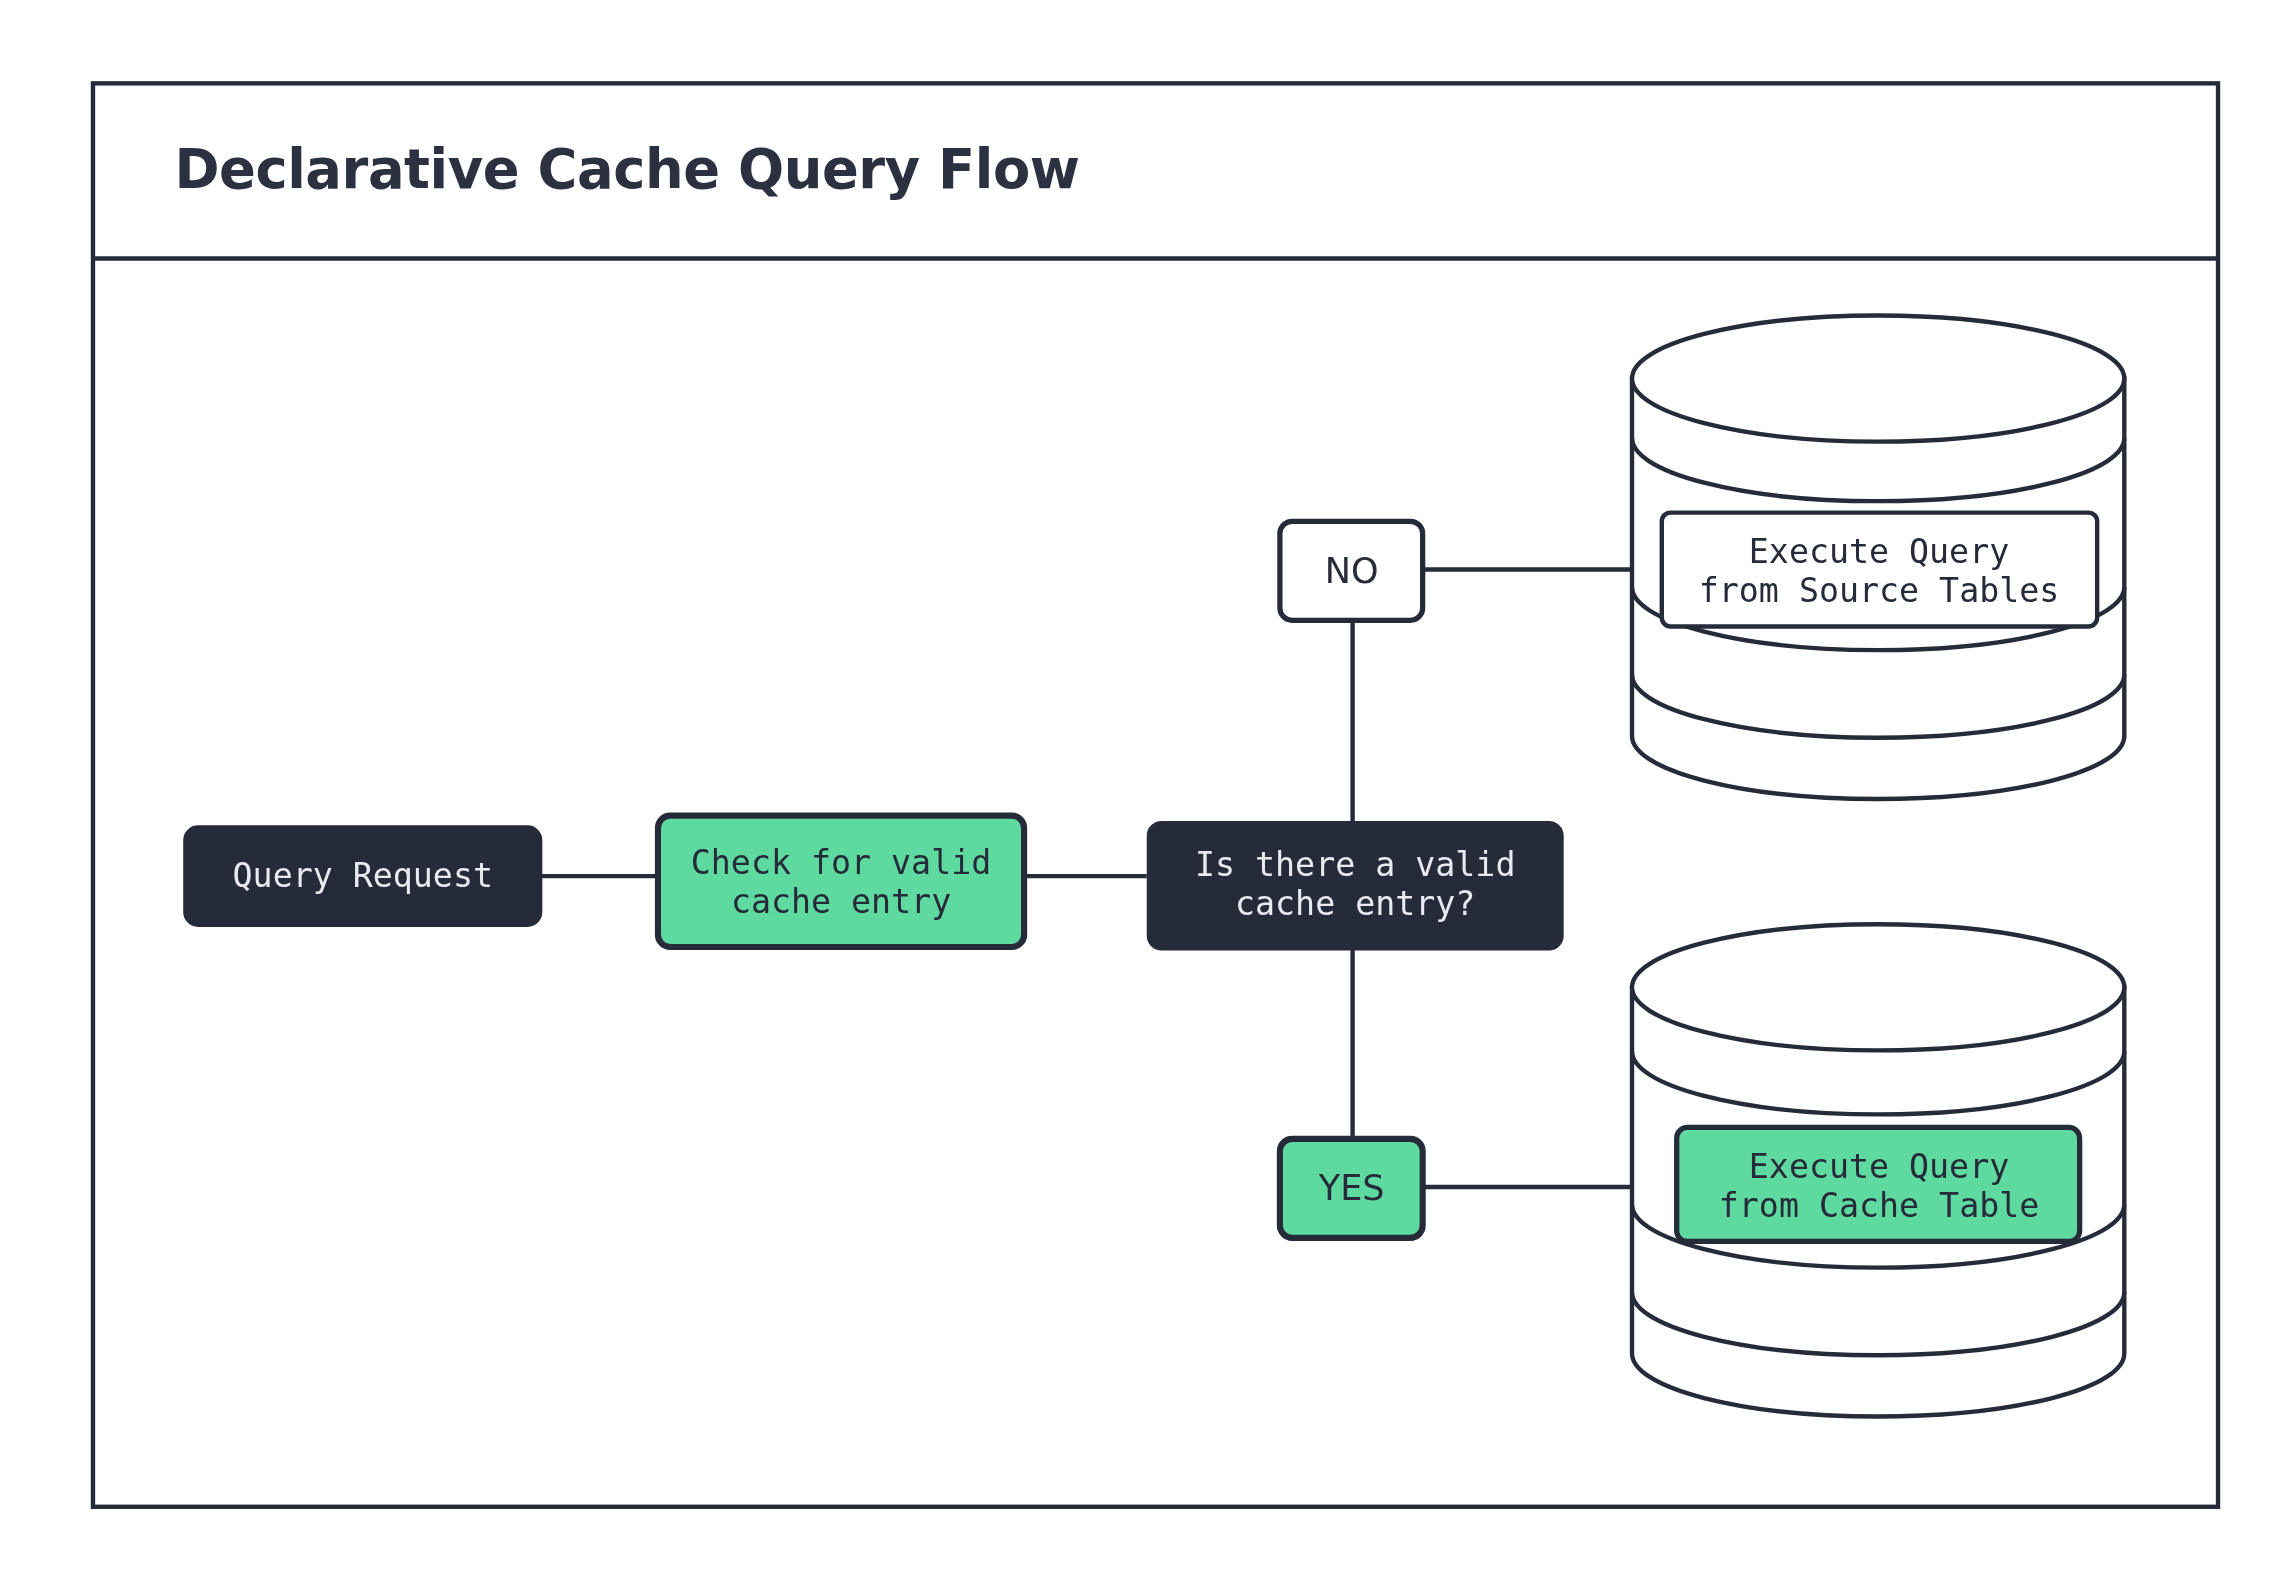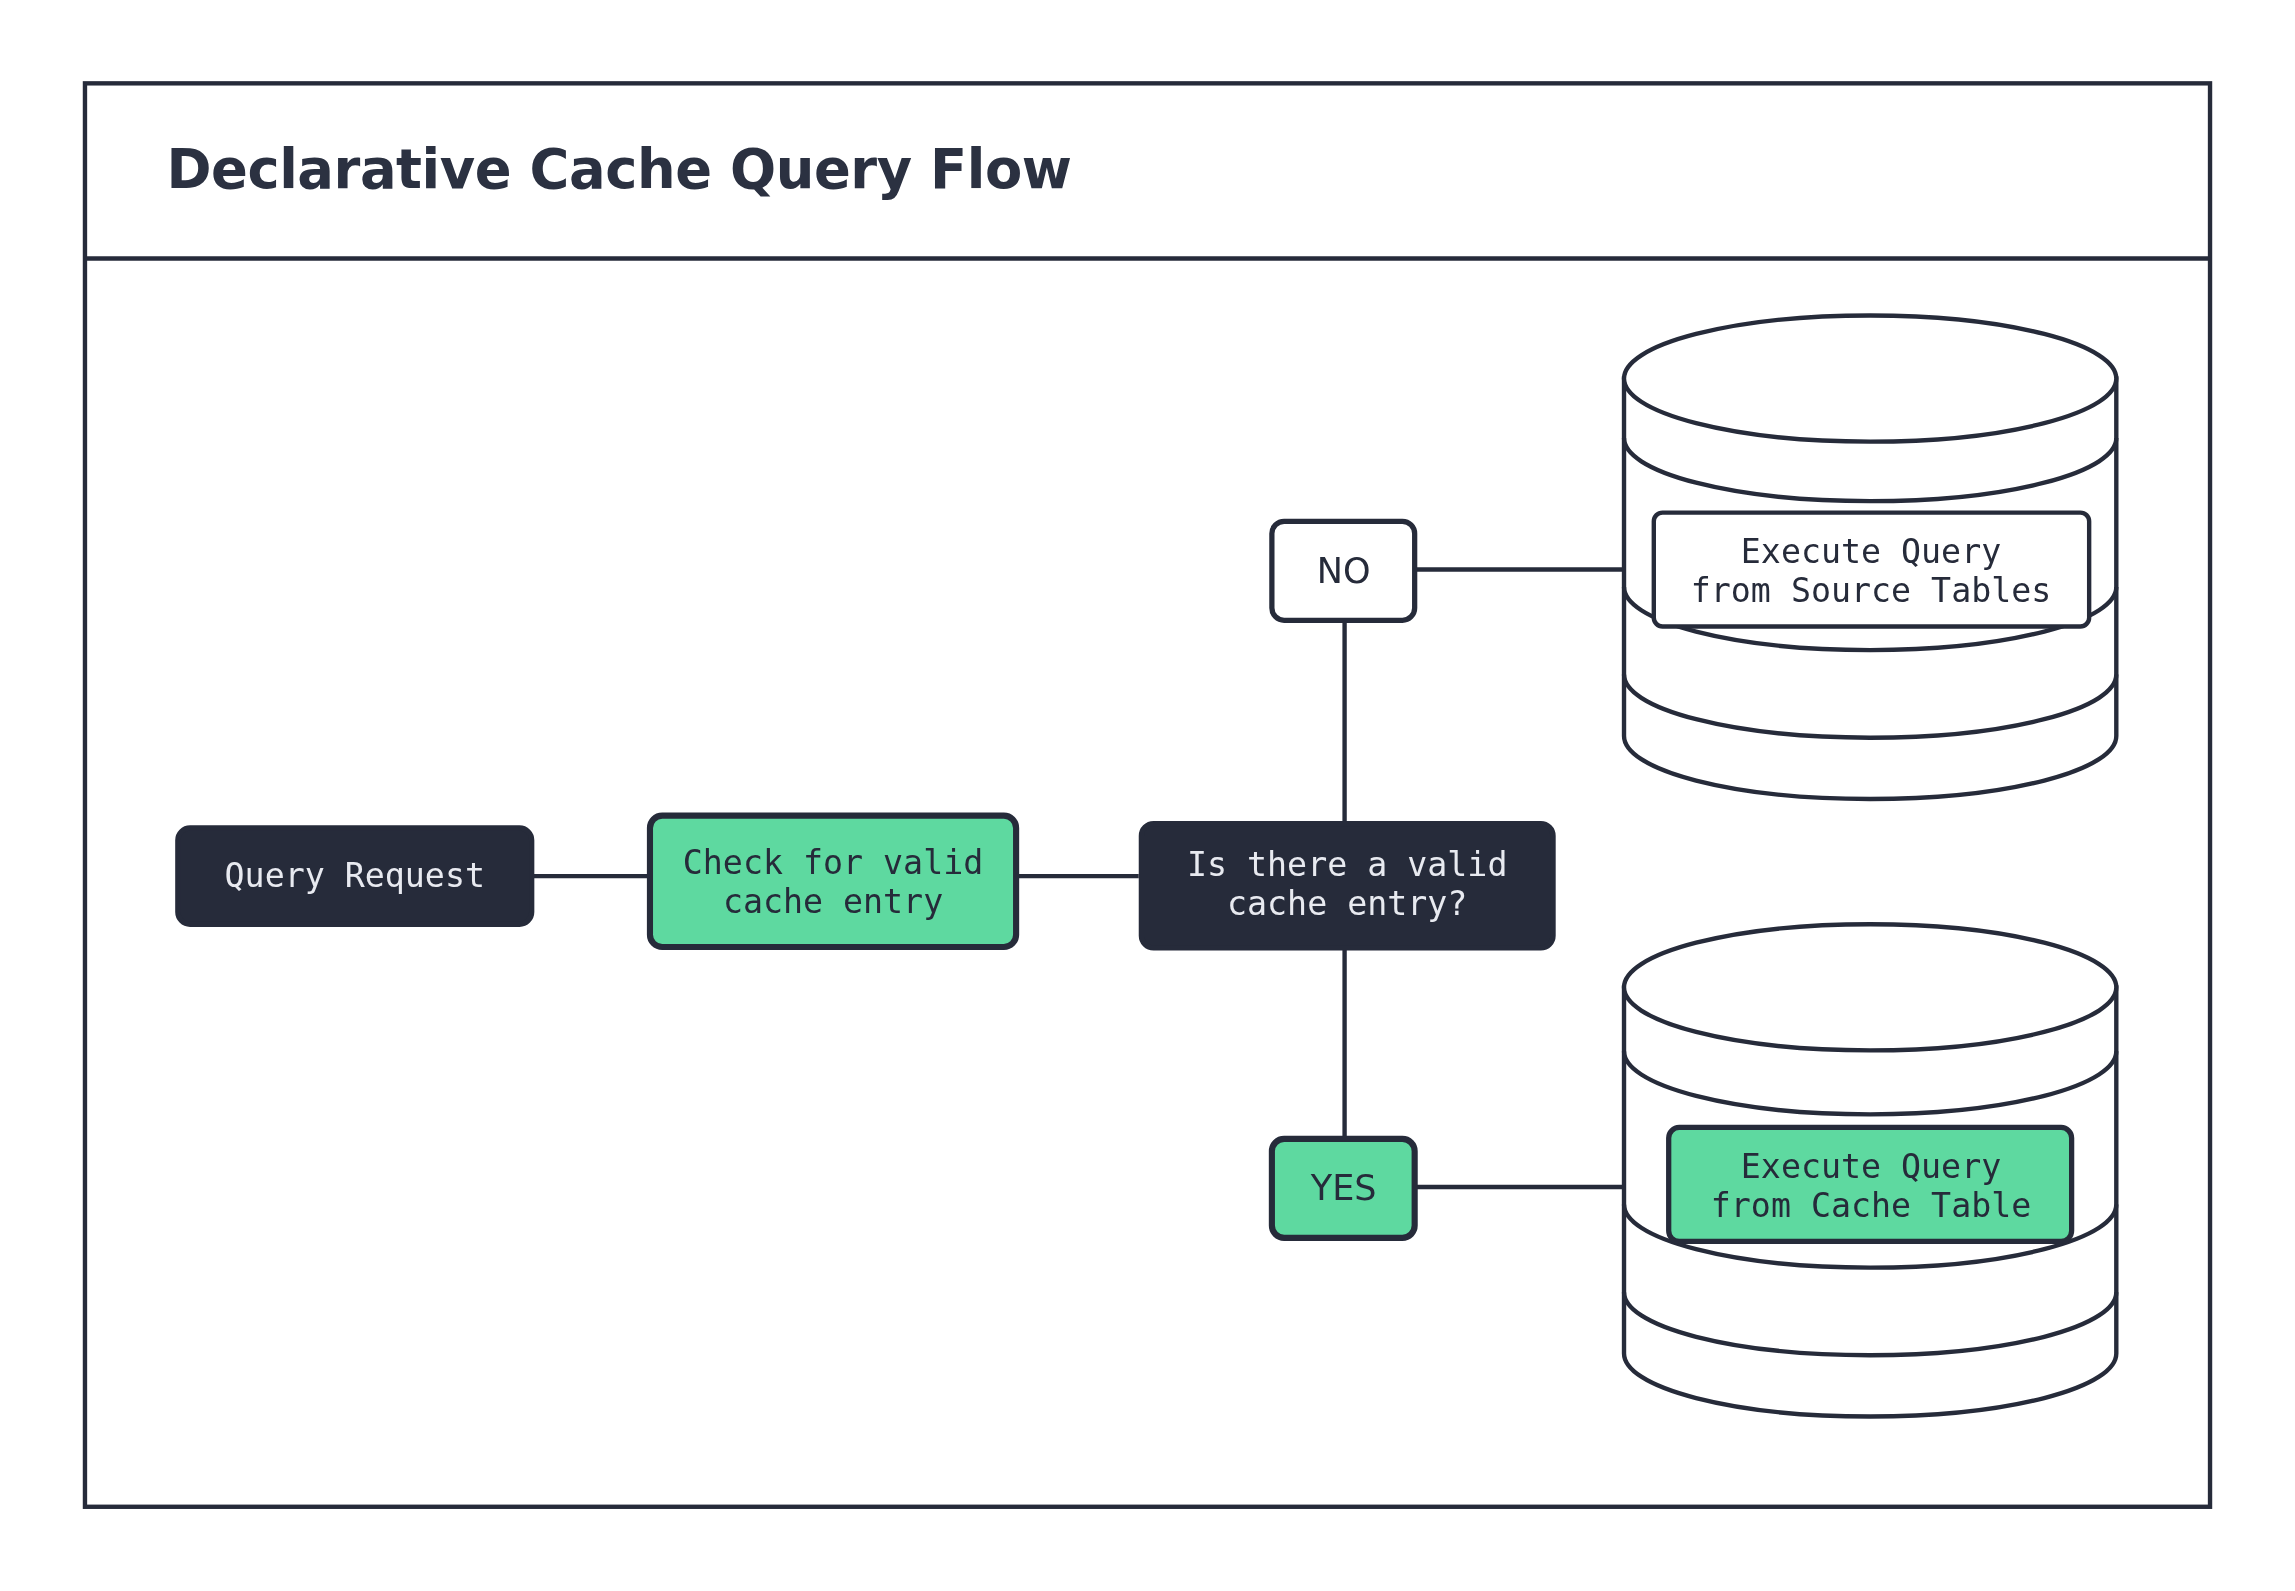--- a/index.html
+++ b/index.html
@@ -11,20 +11,21 @@
     width: 2295px;
     height: 1591px;
     font-family: "Liberation Sans", sans-serif;
     overflow: hidden;
   }
   #stage {
     position: relative;
     width: 2114px;
     height: 1591px;
     background: #ffffff;
+    padding-left: 8px;
   }
   svg.diagram {
     display: block;
     width: 2295px;
     height: 1591px;
   }
   .frame-rect {
     fill: #ffffff;
     stroke: #262b3a;
     stroke-width: 5;

